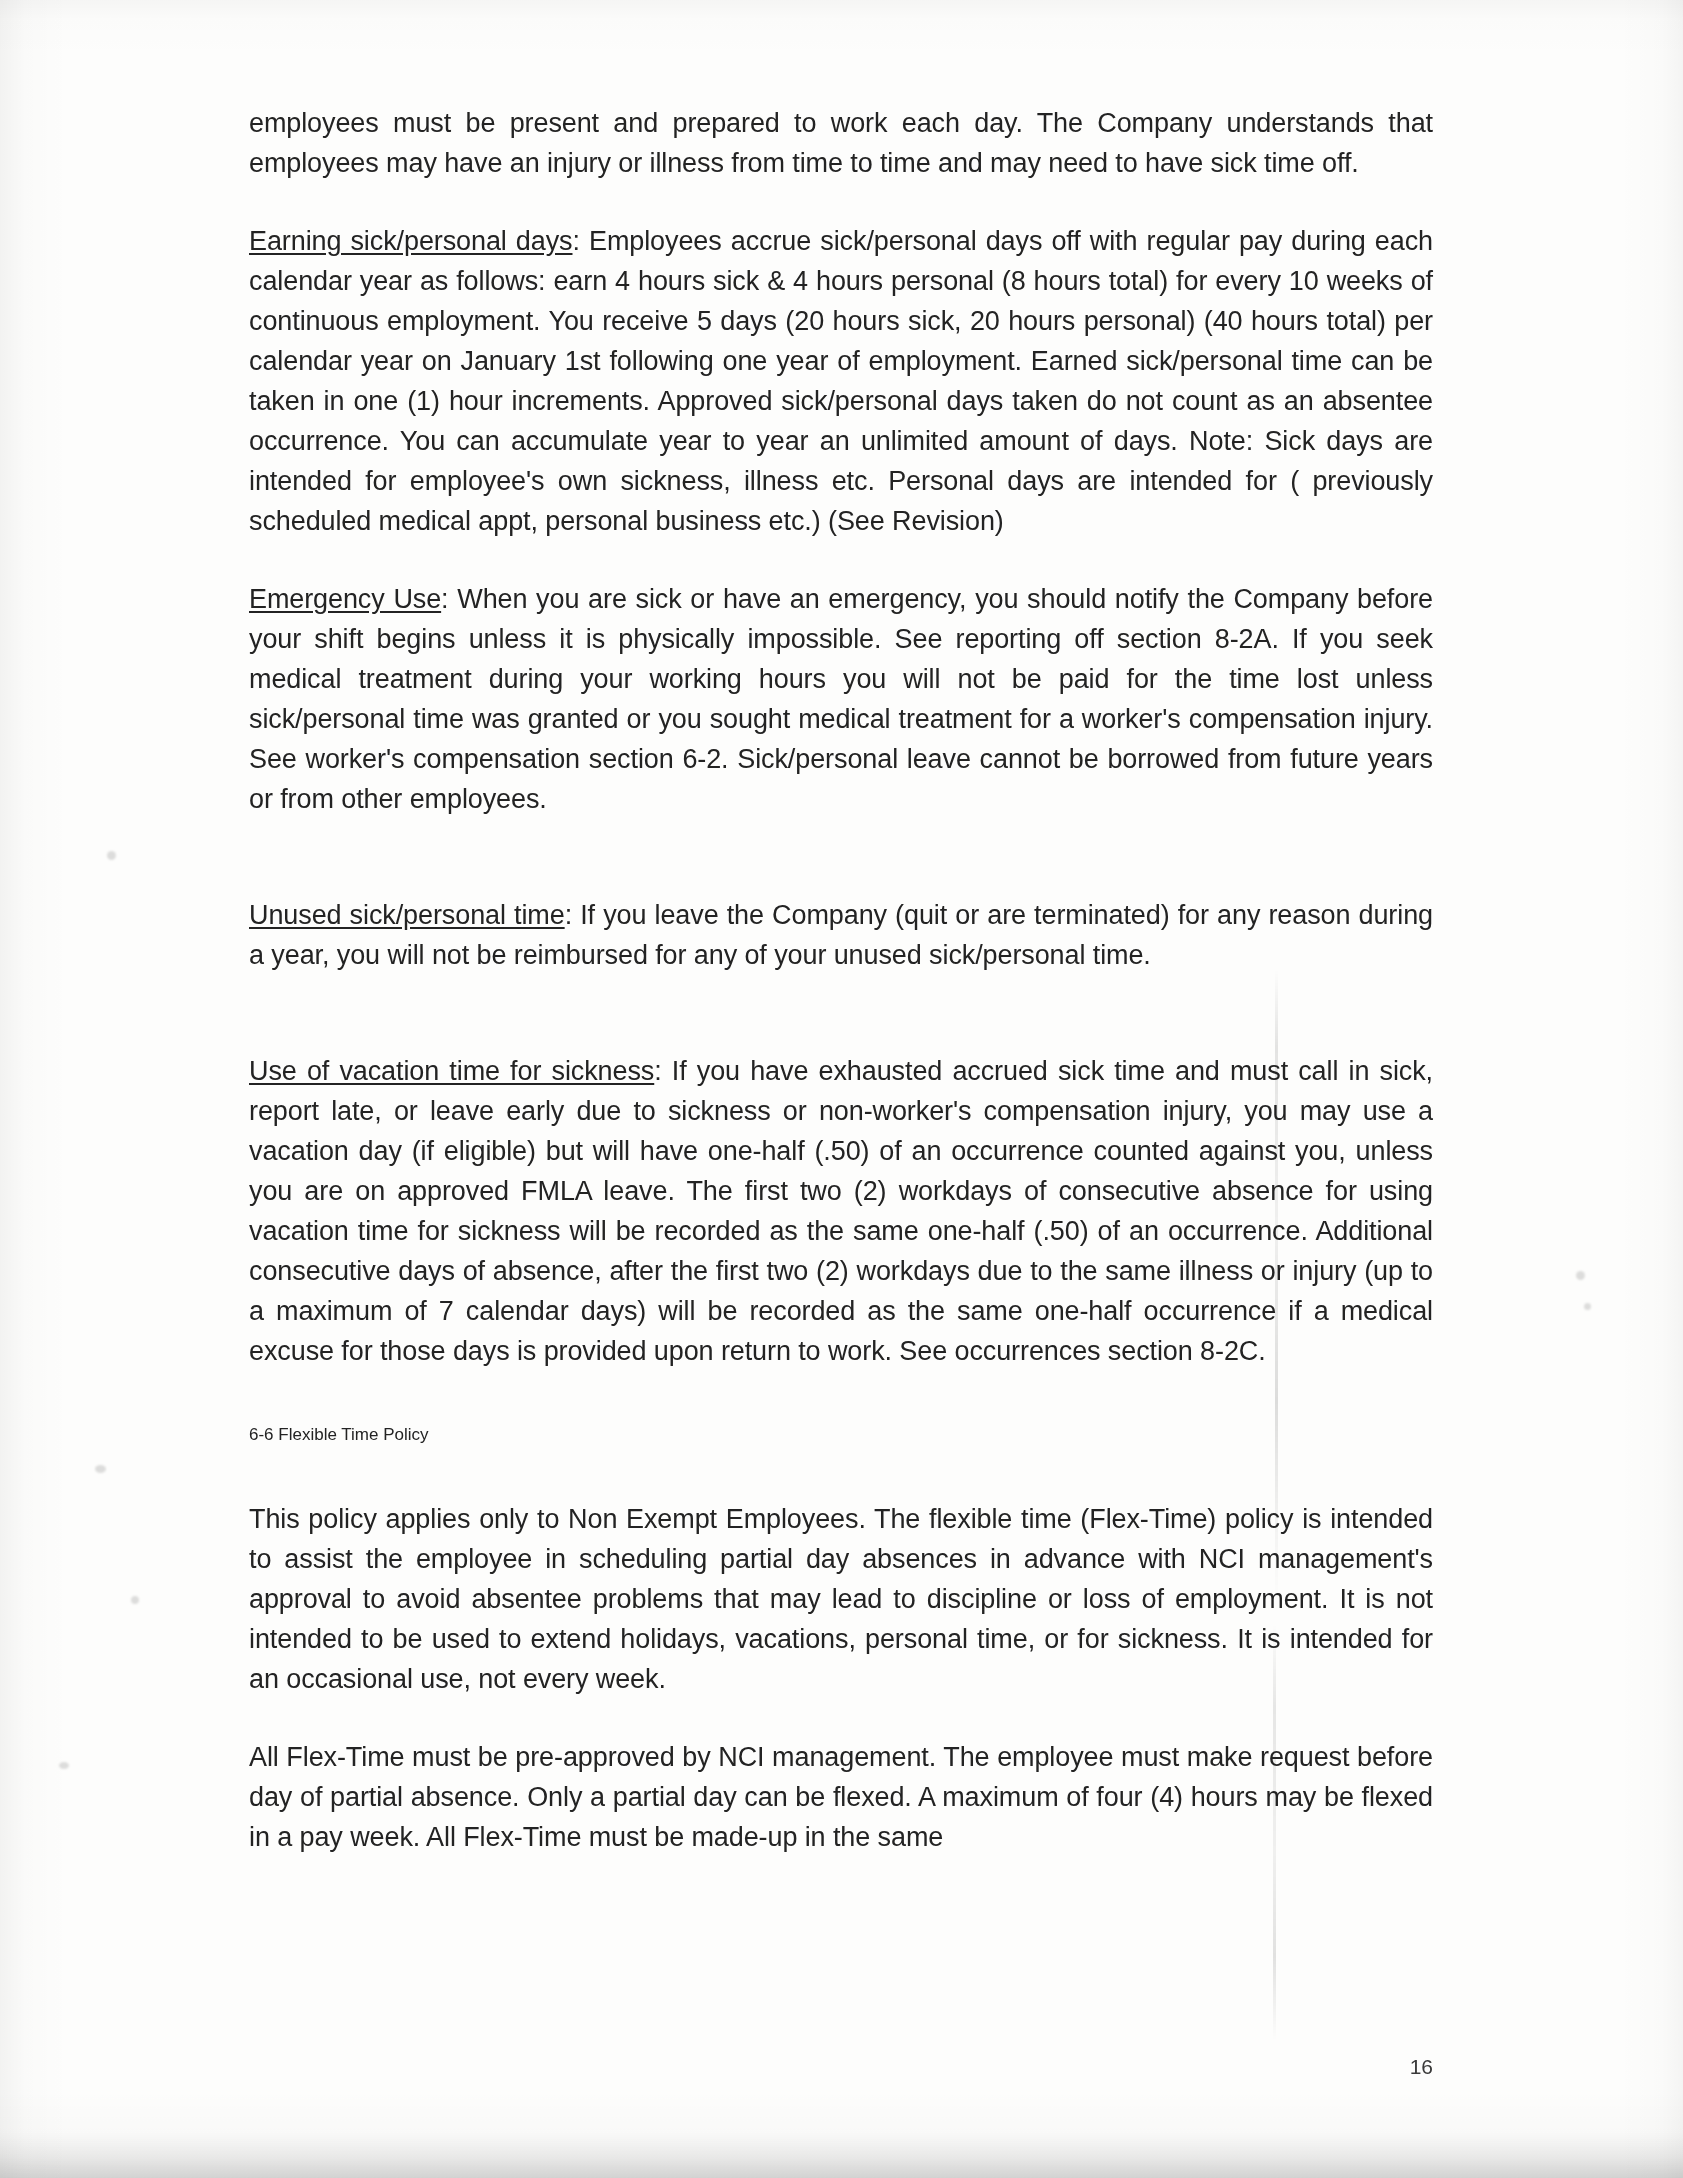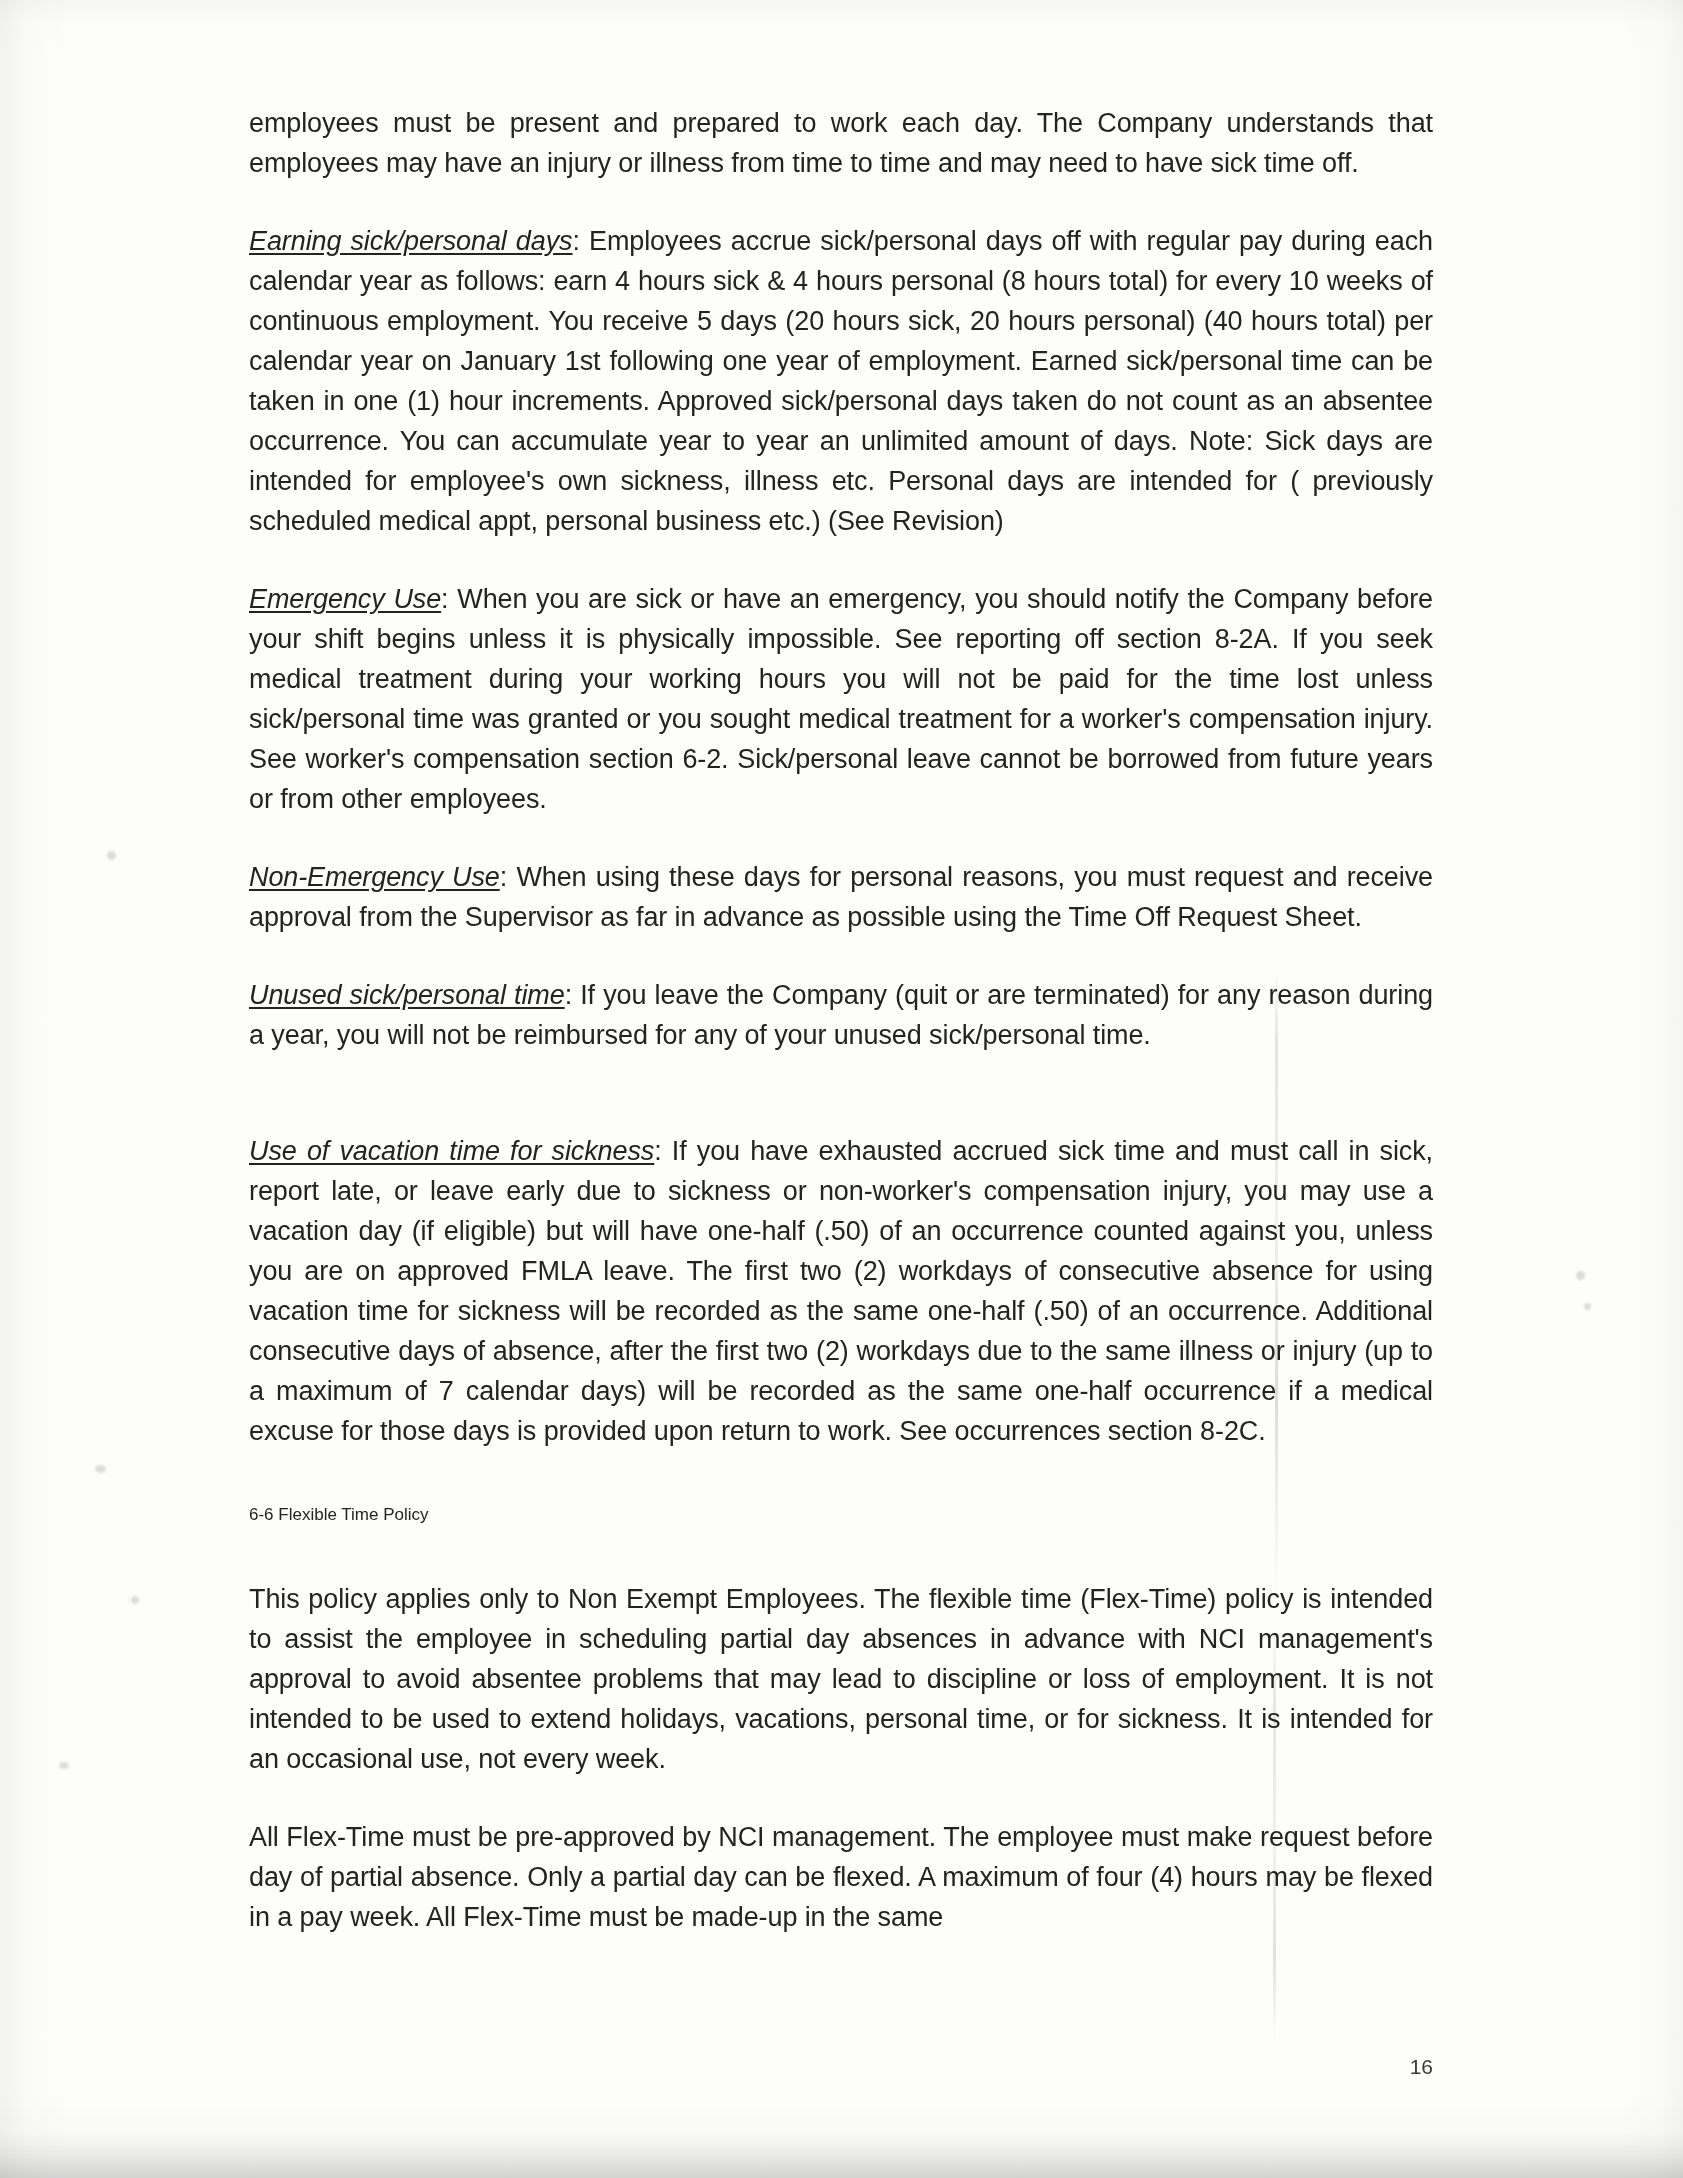--- a/index.html
+++ b/index.html
@@ -89,21 +89,20 @@
     text-justify: inter-word;
     color: #232323;
     letter-spacing: -0.1px;
   }
   .gap-sm { height: 38px; }
   .gap-md { height: 44px; }
 
   .lead {
     text-decoration: underline;
     text-underline-offset: 3px;
-    font-style: italic;
   }
   .bold { font-weight: normal; }
 
   .heading {
     font-size: 17px;
     line-height: 40px;
     color: #232323;
   }
 
   .page-number {
@@ -138,21 +137,20 @@
     <div class="gap-sm"></div>
 
     <p class="para"><span class="lead">Earning sick/personal days</span><span>: Employees accrue sick/personal days off with regular pay during each calendar year as follows:  earn 4 hours sick &amp; 4 hours personal (8 hours total) for every 10 weeks of continuous employment.  You receive 5 days (20 hours sick, 20 hours personal) (40 hours total) per calendar year on January 1st following one year of employment.    Earned sick/personal time can be taken in one (1) hour increments.  Approved sick/personal days taken do not count as an absentee occurrence.  You can accumulate year to year an unlimited amount of days. Note: Sick days are intended for employee's own sickness, illness etc. Personal days are intended for ( previously scheduled medical appt, personal business etc.) </span><span class="bold">(See Revision)</span></p>
 
     <div class="gap-sm"></div>
 
     <p class="para"><span class="lead">Emergency Use</span><span>:   When you are sick or have an emergency, you should notify the Company before your shift begins unless it is physically impossible.  See reporting off section 8-2A. If you seek medical treatment during your working hours you will not be paid for the time lost unless sick/personal time was granted or you sought medical treatment for a worker's compensation injury. See worker's compensation section 6-2. Sick/personal leave cannot be borrowed from future years or from other employees.</span></p>
 
     <div class="gap-sm"></div>
 
-    <p class="para"><span class="lead">Non-Emergency Use</span><span>:  When using these days for personal reasons, you must request and receive approval from the Supervisor as far in advance as possible using the Time Off Request Sheet.</span></p>
 
     <div class="gap-sm"></div>
 
     <p class="para"><span class="lead">Unused sick/personal time</span><span>: If you leave the Company (quit or are terminated) for any reason during a year, you will not be reimbursed for any of your unused sick/personal time.</span></p>
 
     <div class="gap-sm"></div>
 
 
     <div class="gap-sm"></div>
 

